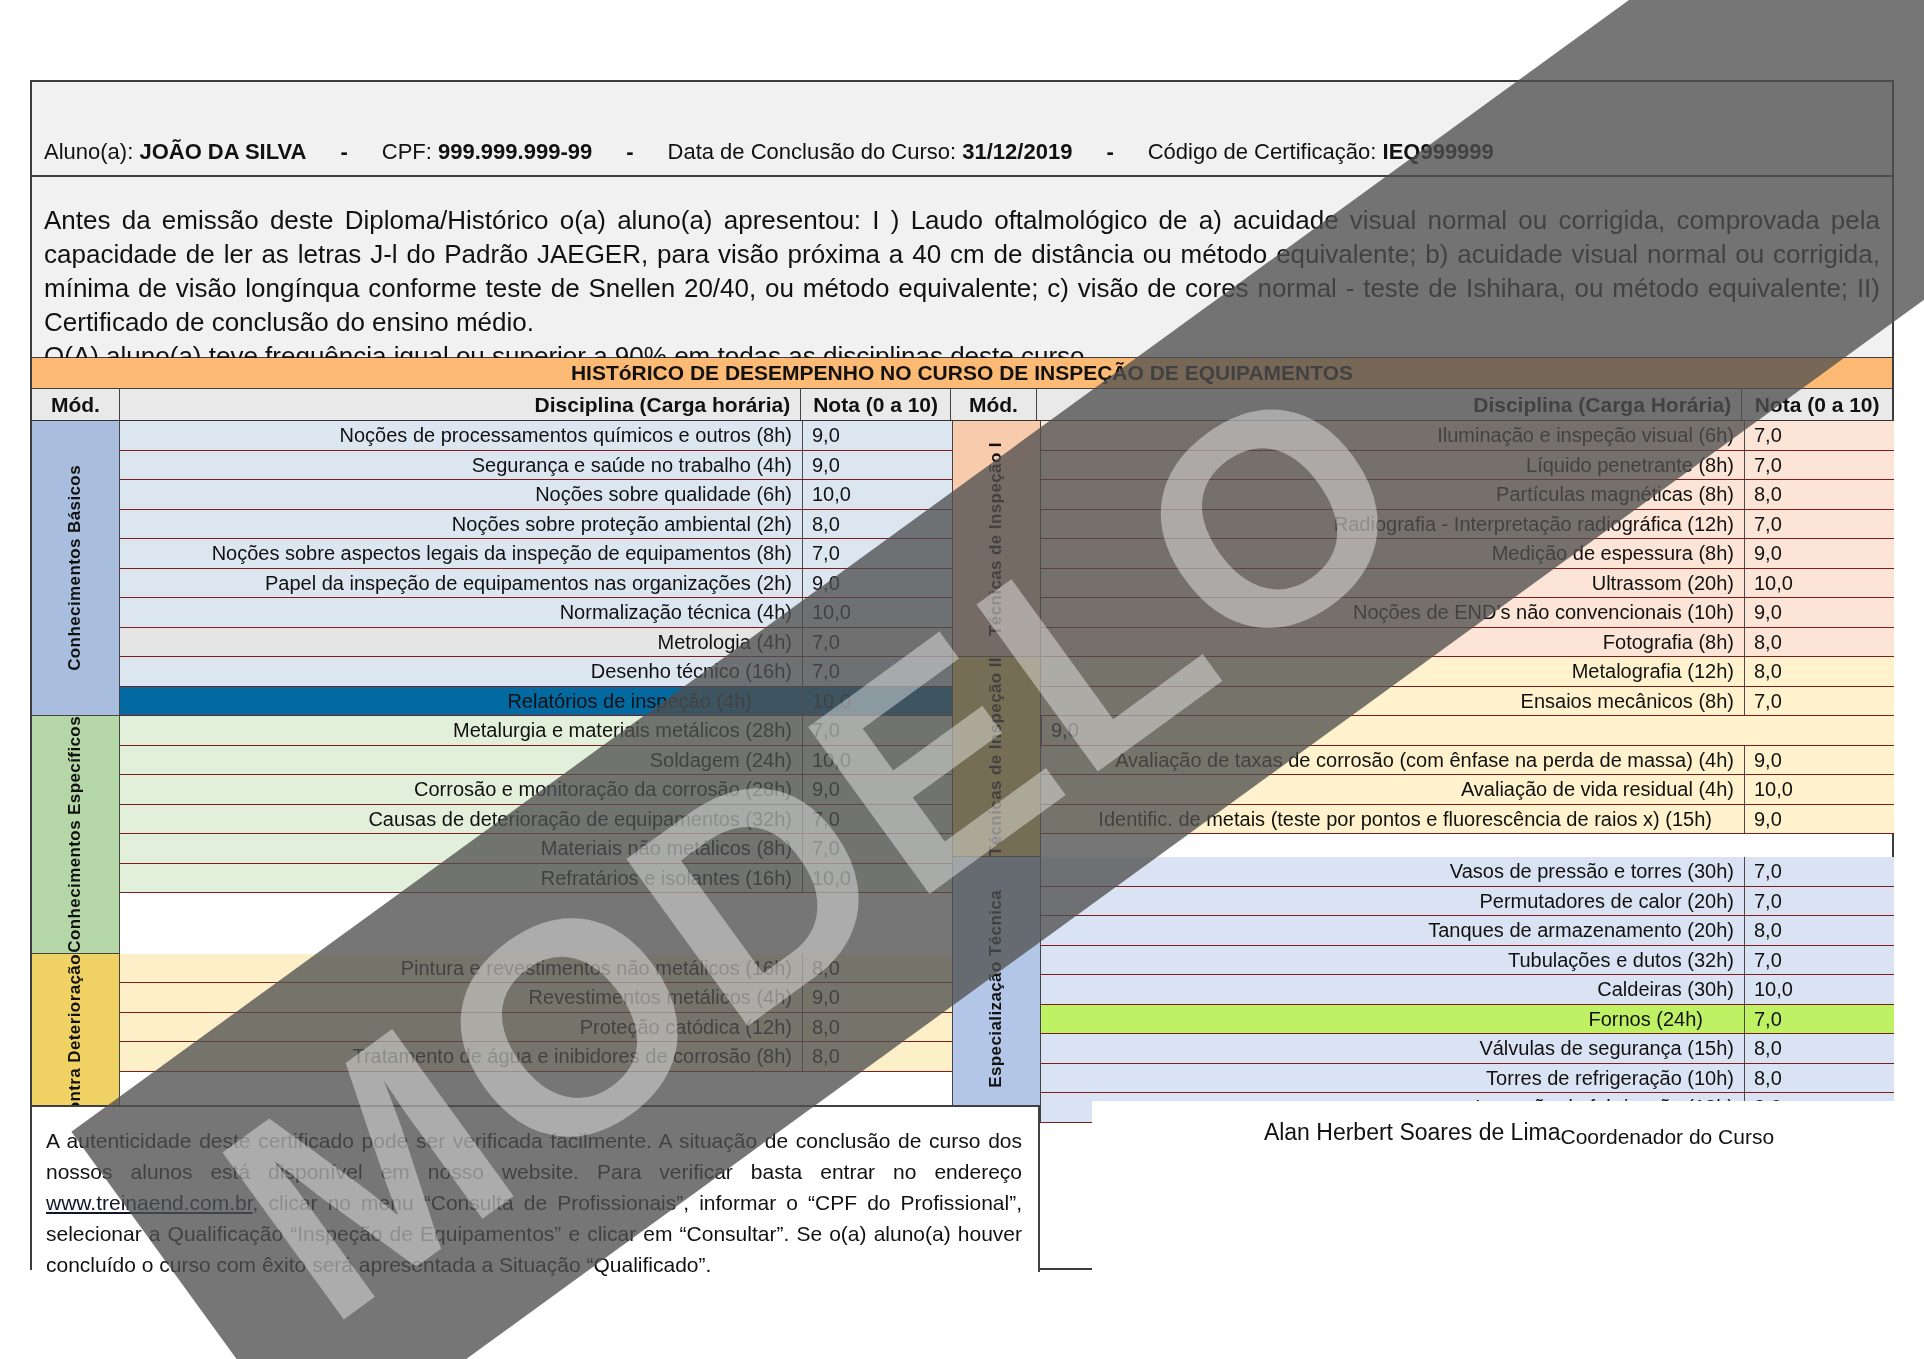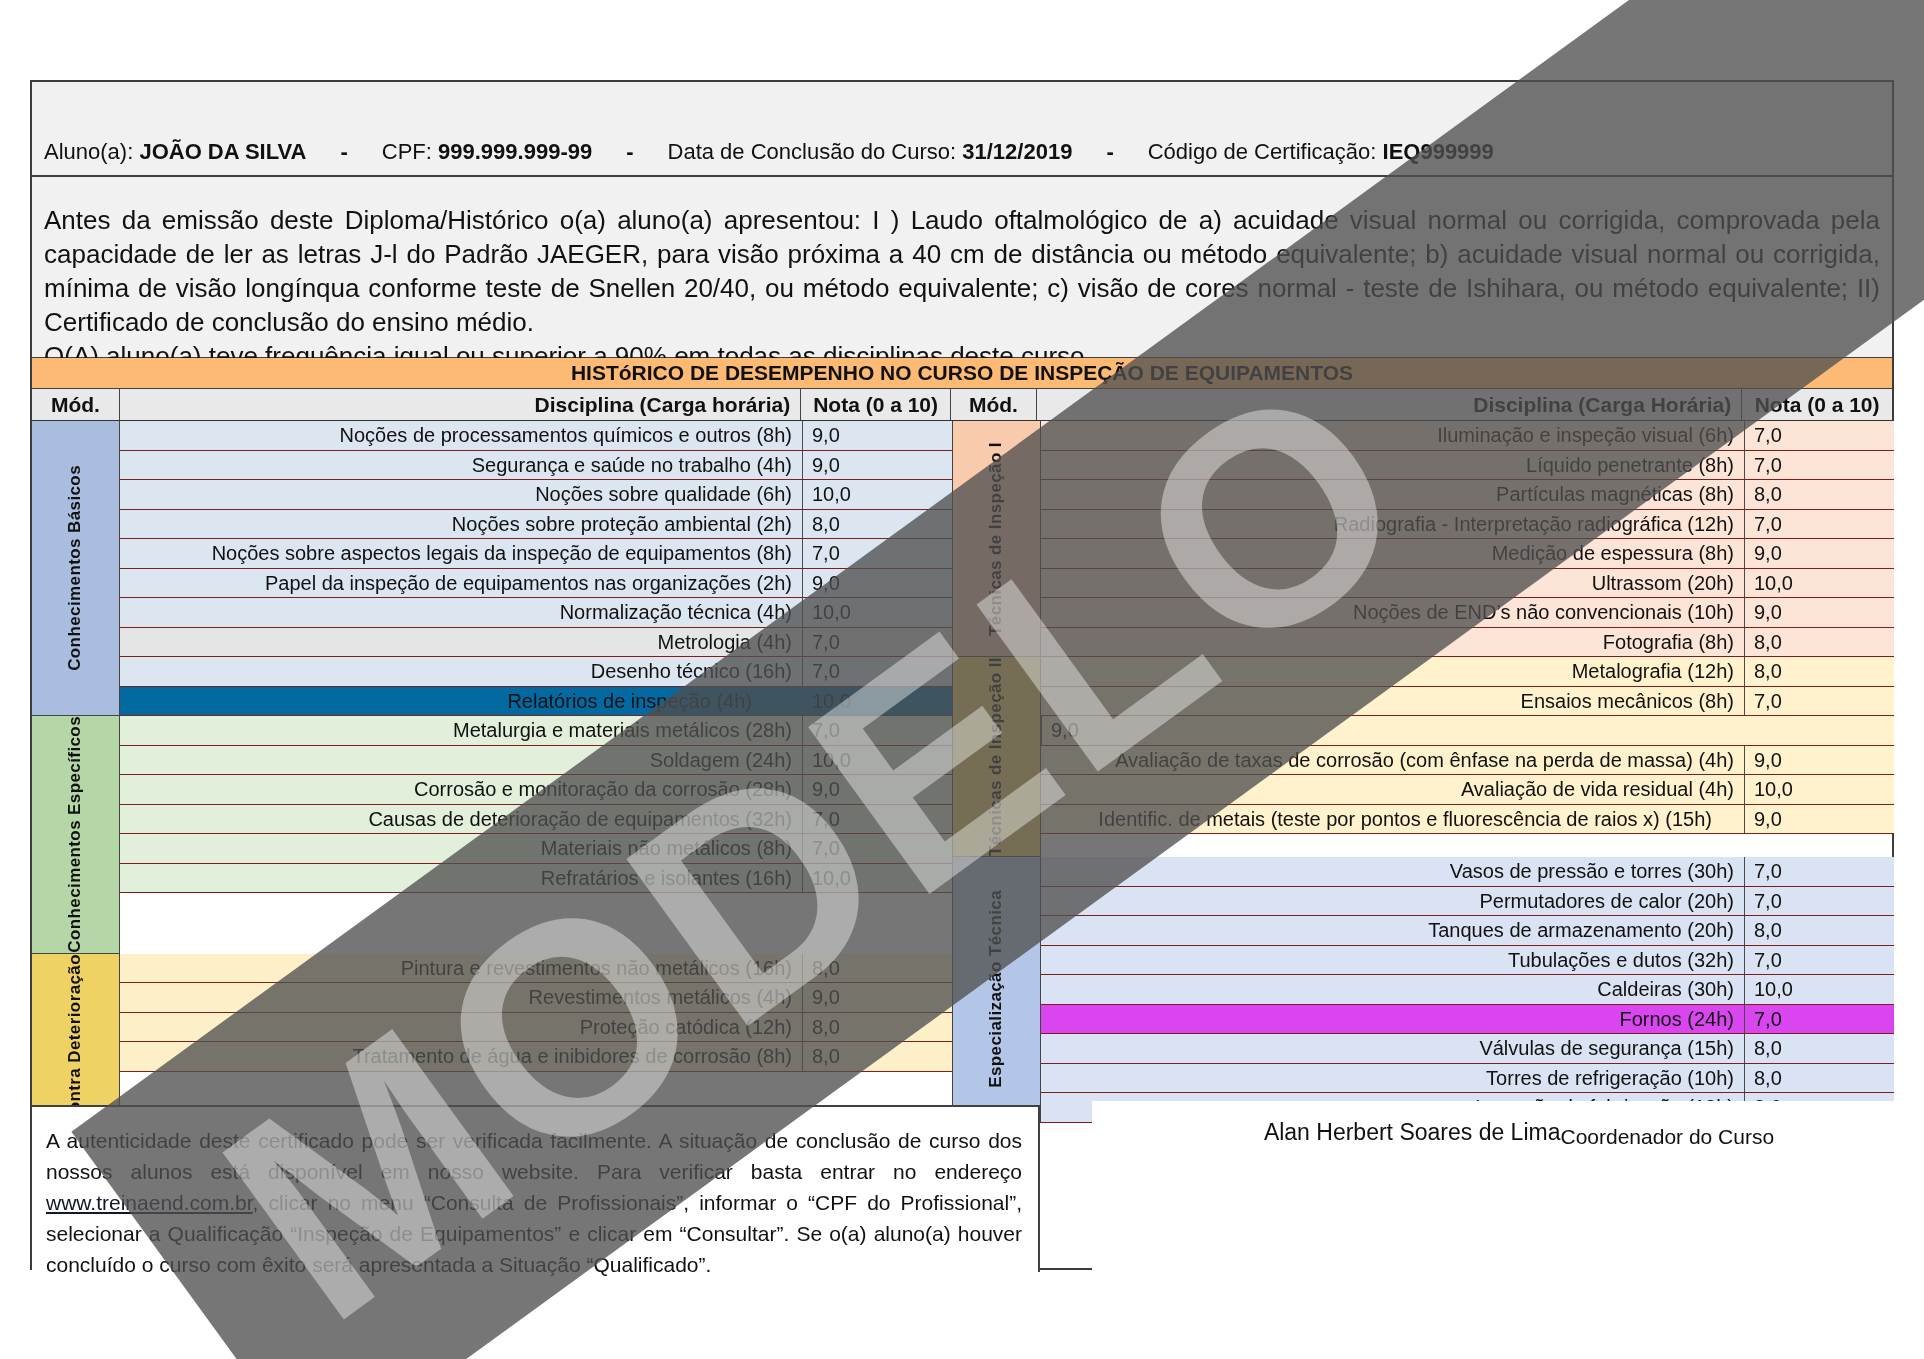--- a/index.html
+++ b/index.html
@@ -328,21 +328,21 @@
             <div class="cell-nota">8,0</div>
           </div>
           <div class="brow" style="background: rgb(218, 227, 243);">
             <div class="cell-disc">Tubulações e dutos (32h)</div>
             <div class="cell-nota">7,0</div>
           </div>
           <div class="brow" style="background: rgb(218, 227, 243);">
             <div class="cell-disc">Caldeiras (30h)</div>
             <div class="cell-nota">10,0</div>
           </div>
-          <div class="brow" style="background: #d946ef;">
+          <div class="brow" style="background: #bef264; gap: 31px;">
             <div class="cell-disc">Fornos (24h)</div>
             <div class="cell-nota">7,0</div>
           </div>
           <div class="brow" style="background: rgb(218, 227, 243);">
             <div class="cell-disc">Válvulas de segurança (15h)</div>
             <div class="cell-nota">8,0</div>
           </div>
           <div class="brow" style="background: rgb(218, 227, 243);">
             <div class="cell-disc">Torres de refrigeração (10h)</div>
             <div class="cell-nota">8,0</div>

